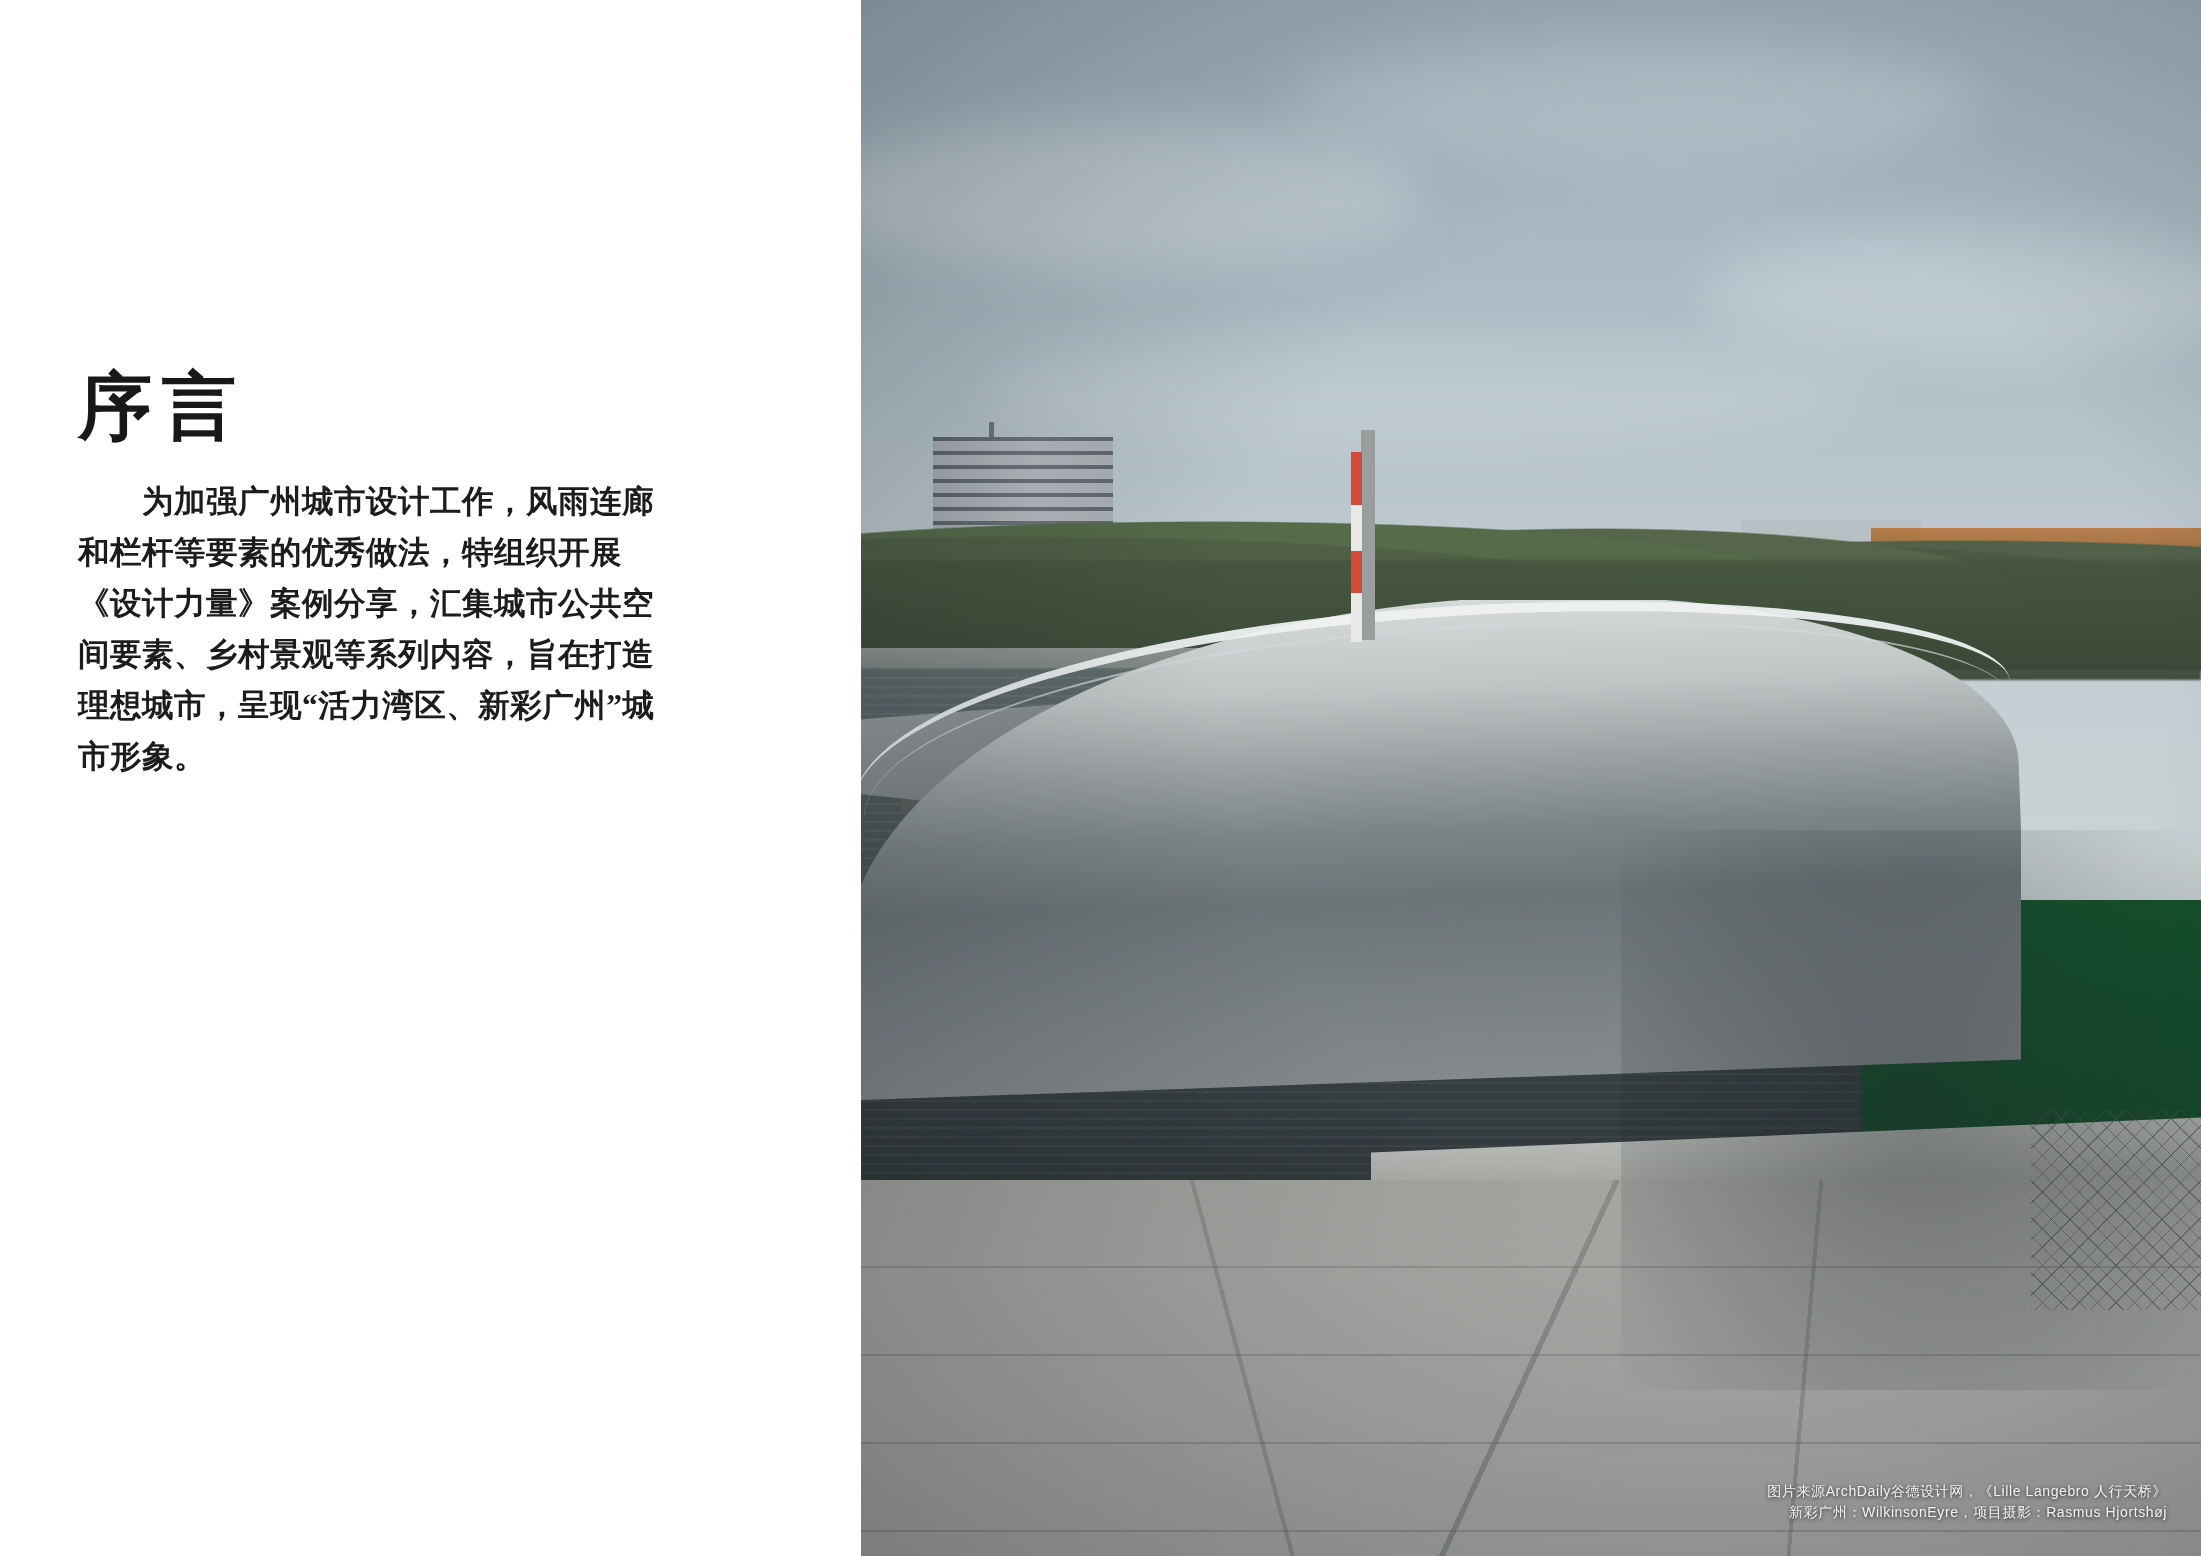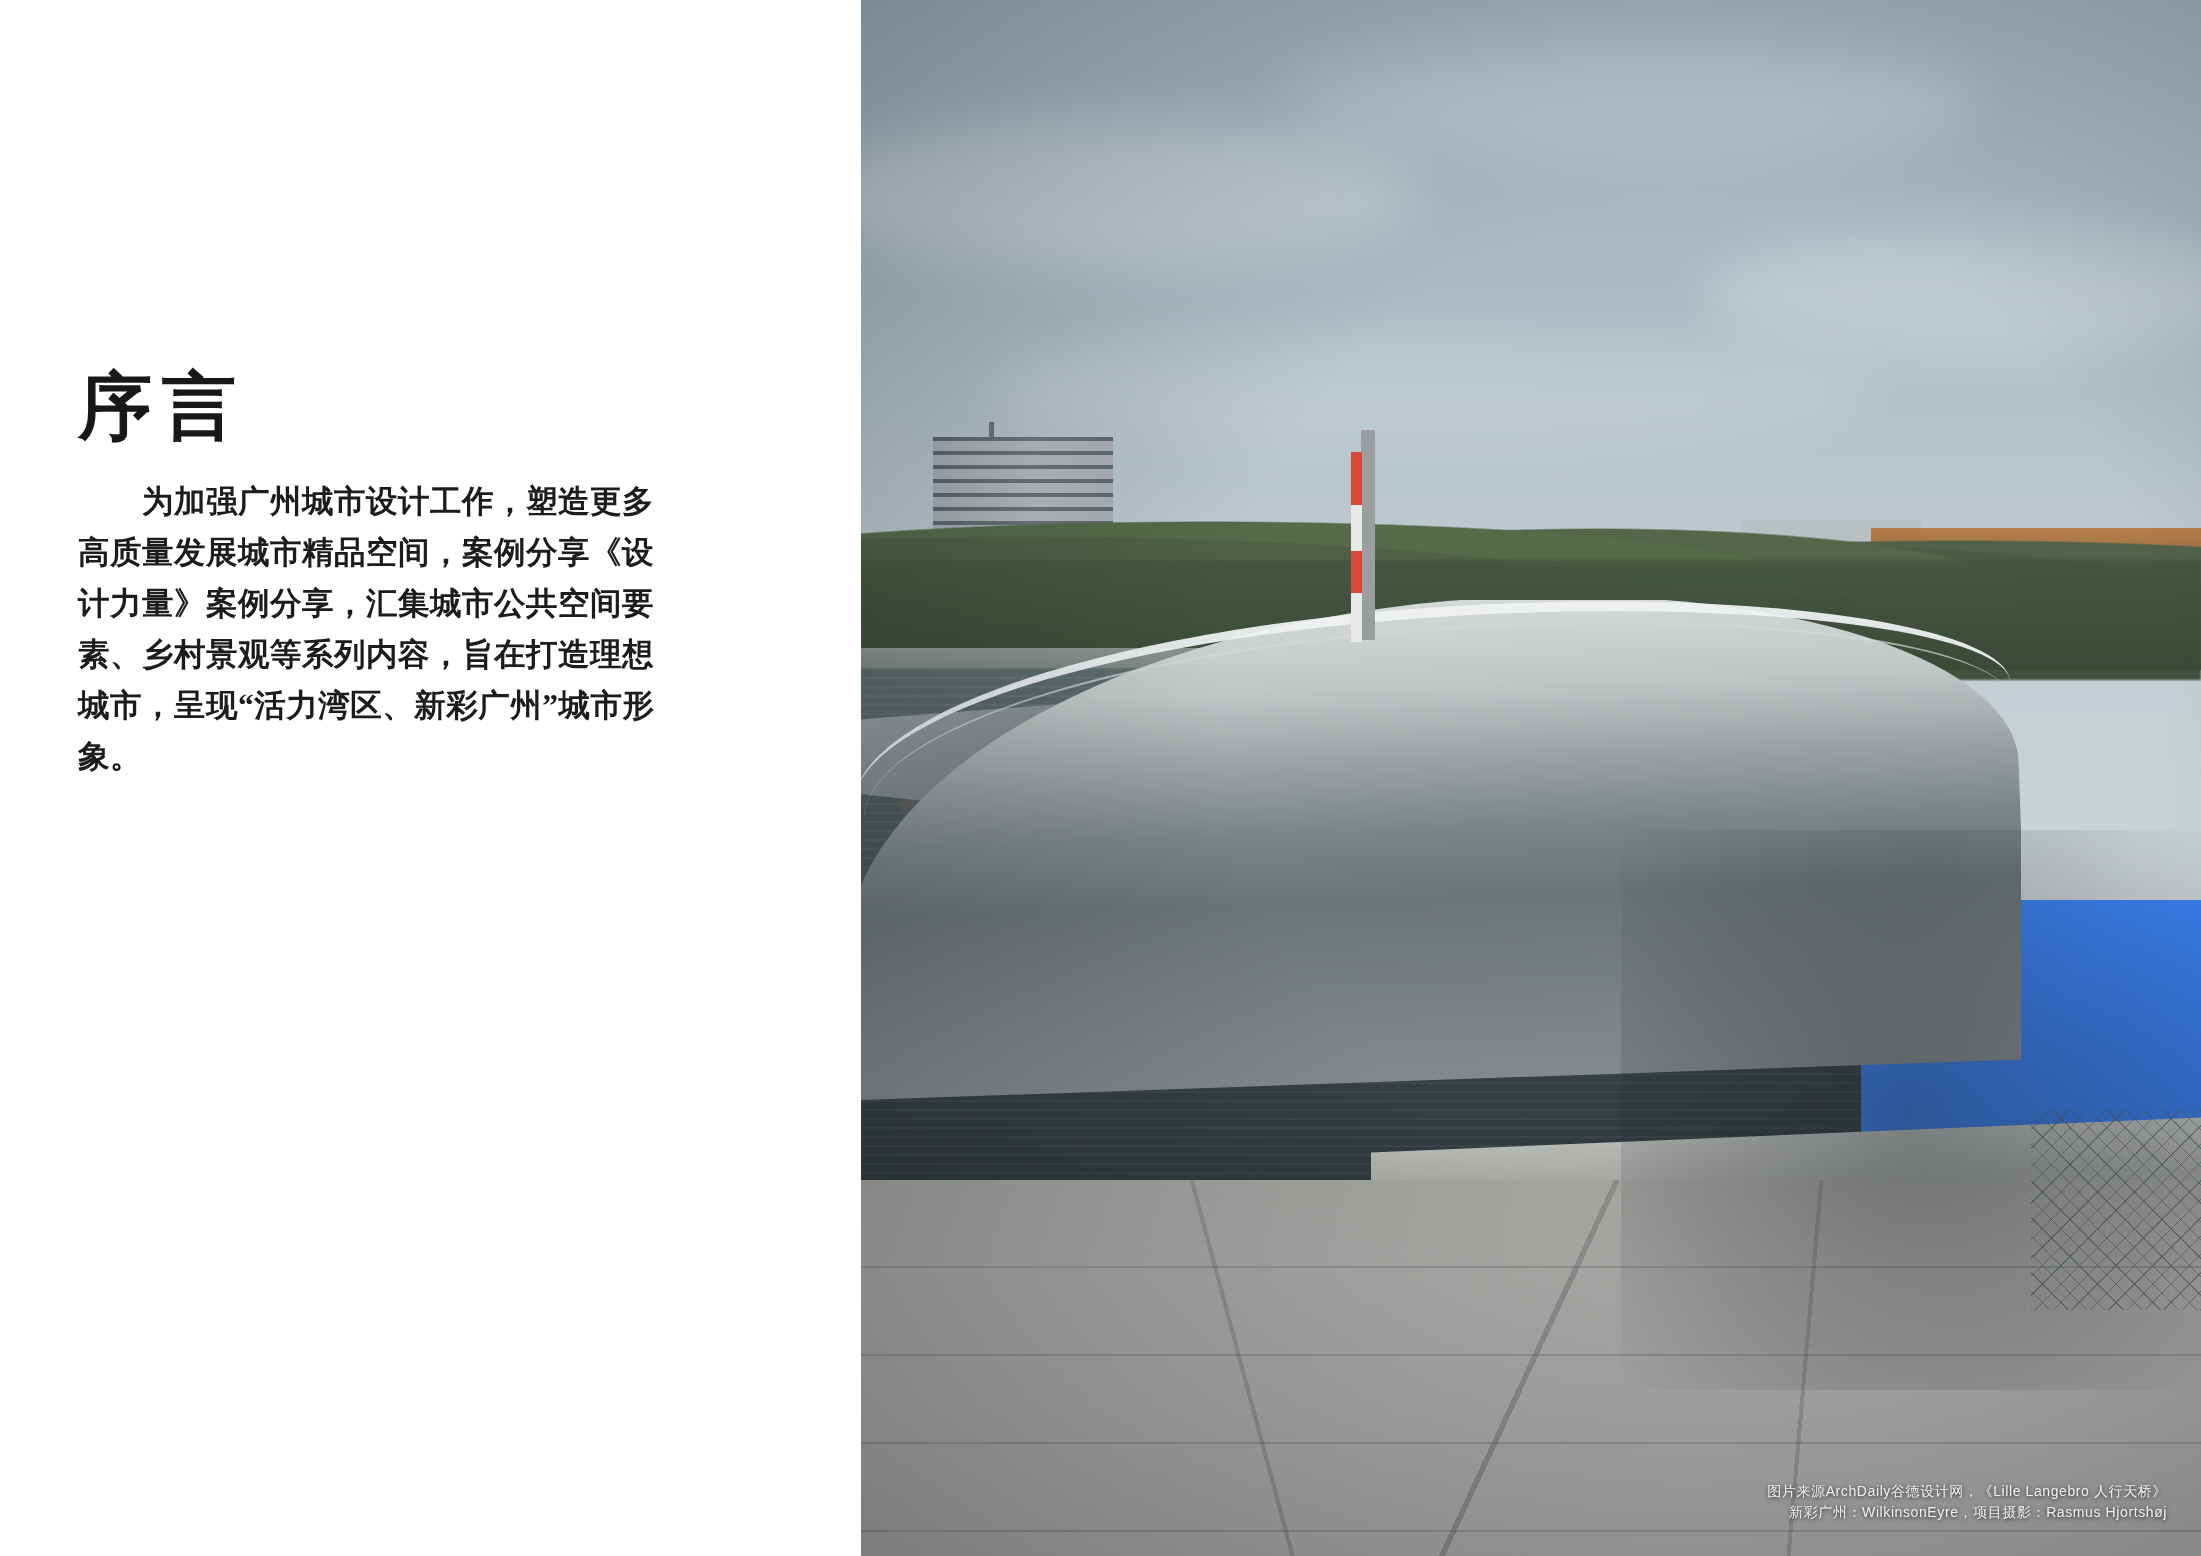--- a/index.html
+++ b/index.html
@@ -55,21 +55,21 @@
     width: 580px;
   }
 
   
   .right-page {
     position: relative;
     width: 1340px;
     height: 1556px;
     flex: 0 0 1340px;
     overflow: hidden;
-    background: #3b82f6;
+    background: #14532d;
   }
 
   
   .sky {
     position: absolute;
     left: 0; top: 0; right: 0;
     height: 900px;
     background: linear-gradient(to bottom, #9fb0bc 0%, #adbcc5 35%, #c3cdd2 68%, #ccd3d5 100%);
   }
   .cloud {
@@ -362,21 +362,21 @@
   }
 </style>
 </head>
 <body>
 
 <div class="page">
 
   <div class="left-page">
     <div class="preface-block">
       <h1 class="preface-title">序言</h1>
-      <p class="preface-para">为加强广州城市设计工作，塑造更多高质量发展城市精品空间，案例分享《设计力量》案例分享，汇集城市公共空间要素、乡村景观等系列内容，旨在打造理想城市，呈现“活力湾区、新彩广州”城市形象。</p>
+      <p class="preface-para">为加强广州城市设计工作，风雨连廊和栏杆等要素的优秀做法，特组织开展《设计力量》案例分享，汇集城市公共空间要素、乡村景观等系列内容，旨在打造理想城市，呈现“活力湾区、新彩广州”城市形象。</p>
     </div>
   </div>
 
   <div class="right-page">
 
     <div class="sky"></div>
     <div class="cloud c1"></div>
     <div class="cloud c2"></div>
     <div class="cloud c3"></div>
     <div class="cloud c4"></div>

